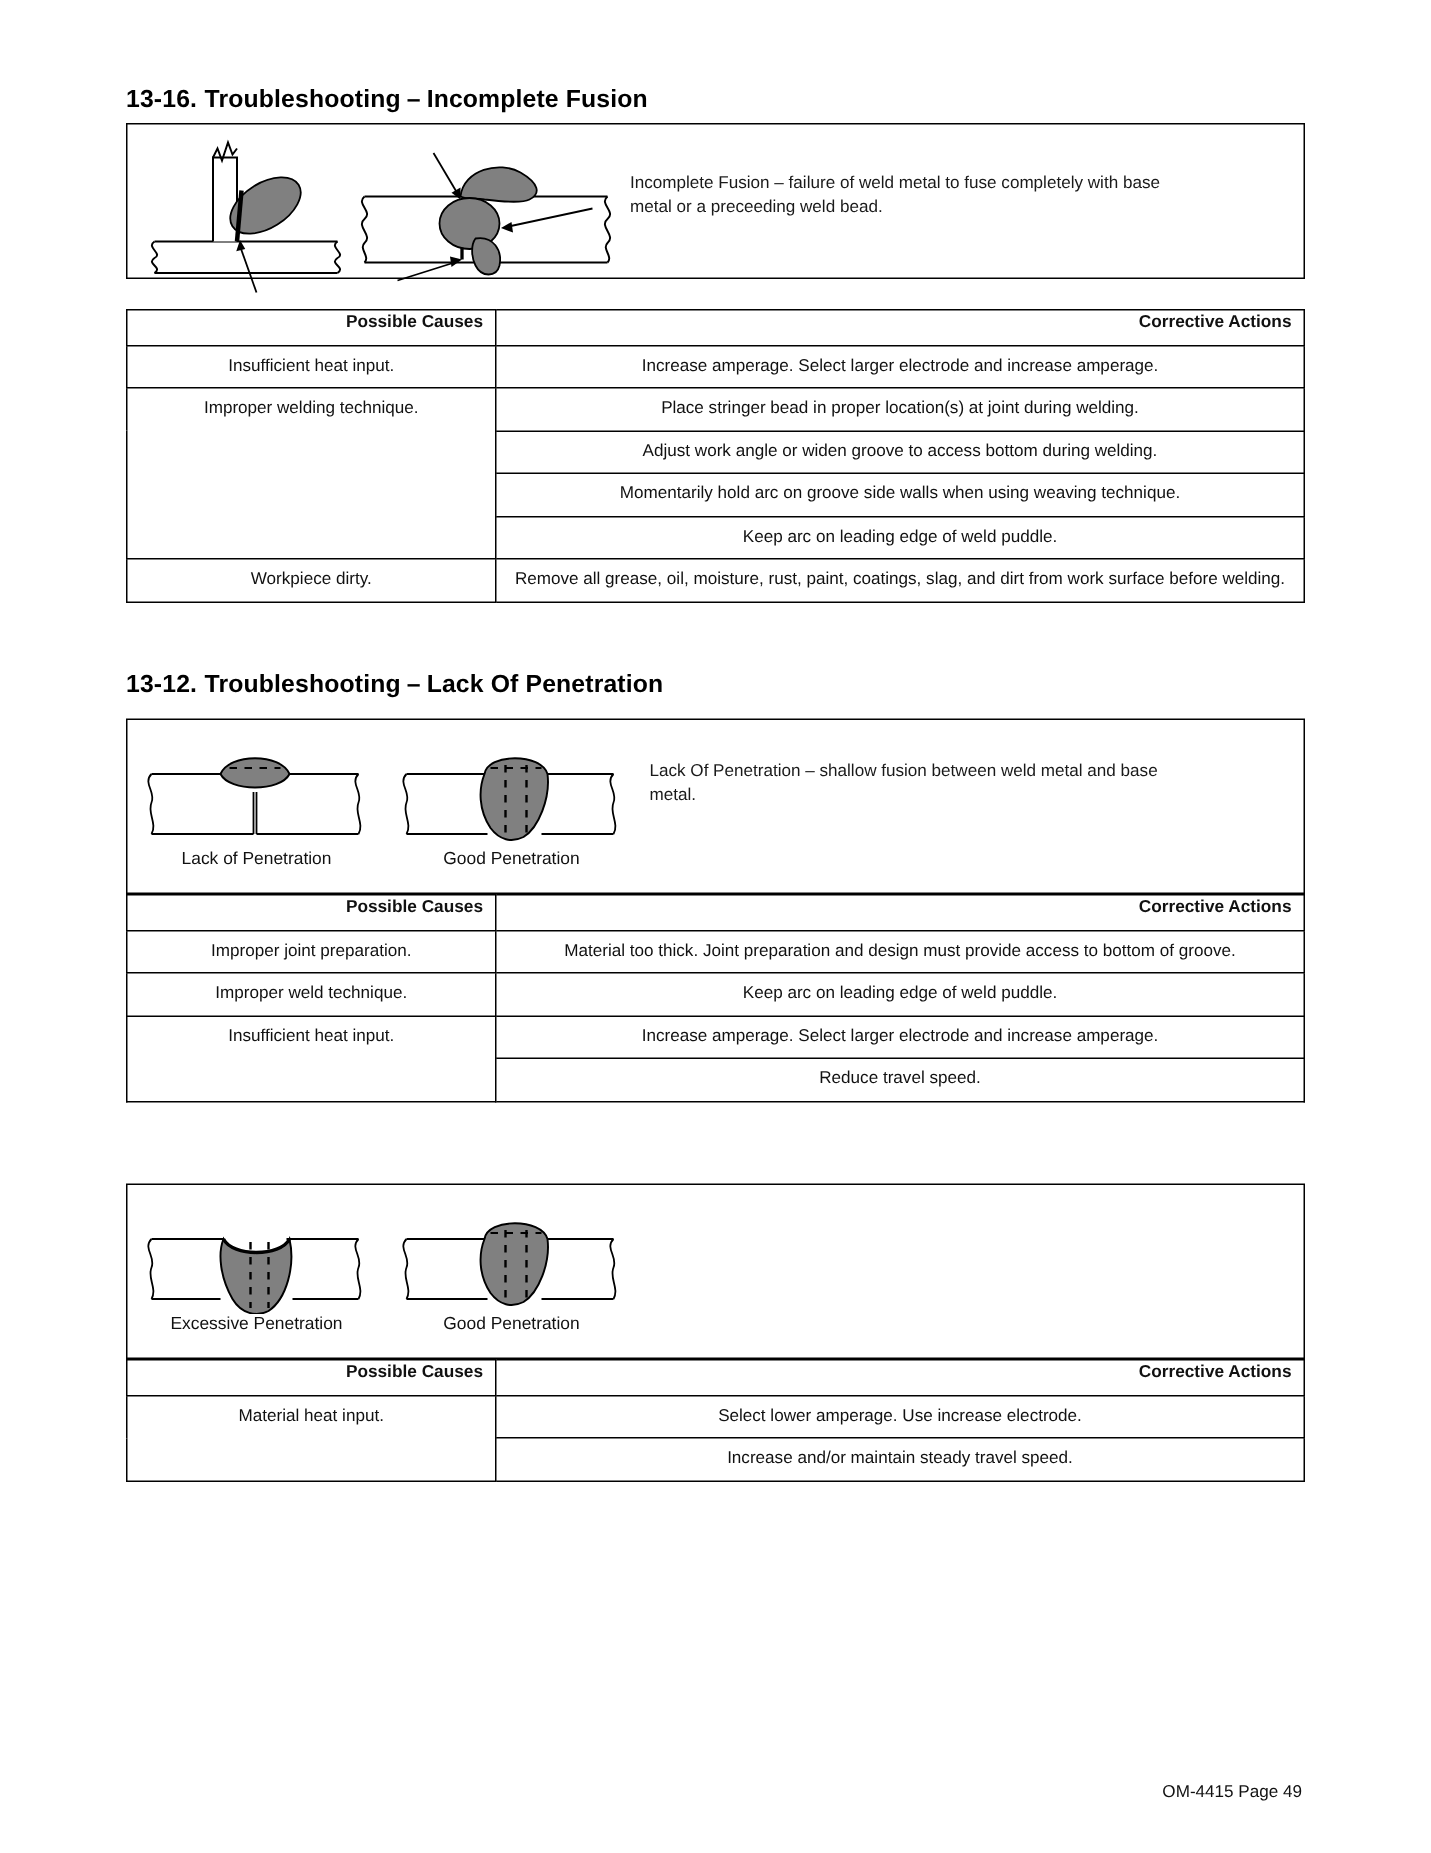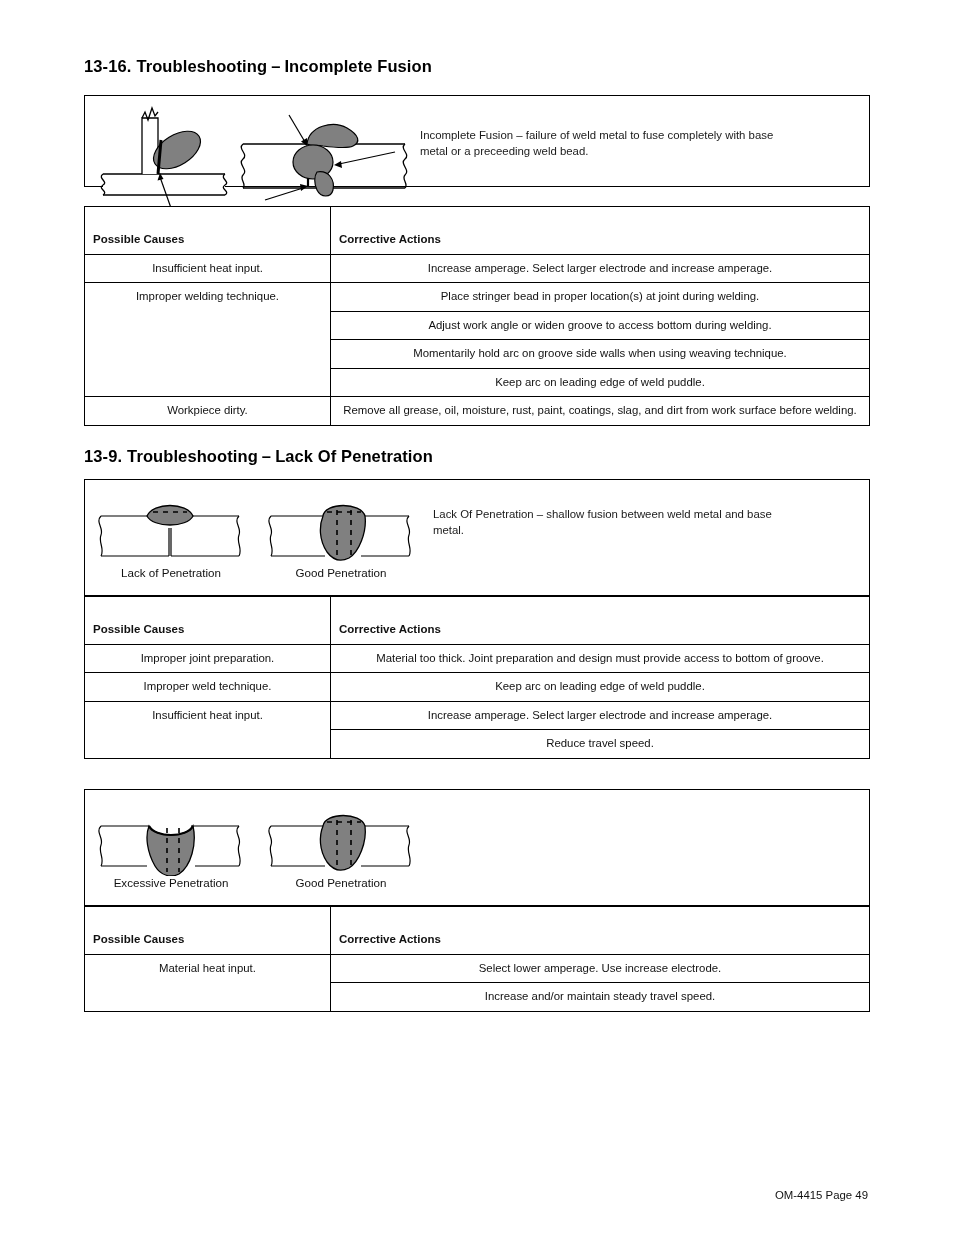--- a/index.html
+++ b/index.html
@@ -77,24 +77,24 @@
     border: 1.1px solid #000;
     padding: 6px 8px 7px 8px;
     font-size: 11.4px;
     line-height: 14.5px;
     vertical-align: top;
     text-align: center;
     font-weight: normal;
     color: #111;
   }
   .tbl th {
-    text-align: left;
+    text-align: right;
     font-weight: bold;
     font-size: 11.5px;
-    padding-top: 25px;
+    padding-top: 1px;
     padding-bottom: 7px;
   }
   .tbl .col-cause { width: 246px; }
 
   
   .footer {
     position: absolute;
     right: 86px;
     bottom: 34px;
     font-size: 11.4px;
@@ -104,21 +104,21 @@
 </style>
 </head>
 <body>
 
 <div class="page">
 
   <div class="section-heading" style="top:57px;">
     <span class="num">13-16.</span><span>Troubleshooting</span><span class="dash">–</span><span>Incomplete Fusion</span>
   </div>
 
-  <div class="fig-box" style="top:95px; height:92px;">
+  <div class="fig-box" style="top:82px; height:104px;">
     <div class="fig-inner">
 
       <svg class="fig-svg" style="left:10px; top:4px;" width="150" height="110" viewBox="0 0 150 110">
 
         <path d="M8,82 L8,74 L20,74 L20,74 L130,74 L130,74 L130,82 L130,95 L20,95 L20,95 L8,95 Z" fill="#fff" stroke="none"></path>
         <path d="M8,74 L130,74" stroke="#000" stroke-width="1.3" fill="none"></path>
         <path d="M8,95 L130,95" stroke="#000" stroke-width="1.3" fill="none"></path>
 
         <path d="M8,74 C2,78 14,82 8,85 C2,89 14,91 8,95" stroke="#000" stroke-width="1.3" fill="none"></path>
 
@@ -194,21 +194,21 @@
         <td>Keep arc on leading edge of weld puddle.</td>
       </tr>
       <tr>
         <td>Workpiece dirty.</td>
         <td>Remove all grease, oil, moisture, rust, paint, coatings, slag, and dirt from work surface before welding.</td>
       </tr>
     </tbody>
   </table>
 
   <div class="section-heading" style="top:447px;">
-    <span class="num">13-9.</span><span>Troubleshooting</span><span class="dash">–</span><span>Lack Of Penetration</span>
+    <span class="num">13-12.</span><span>Troubleshooting</span><span class="dash">–</span><span>Lack Of Penetration</span>
   </div>
 
   <div class="fig-box" style="top:479px; height:117px;">
     <div class="fig-inner">
 
       <svg class="fig-svg" style="left:6px; top:14px;" width="160" height="72" viewBox="0 0 160 72">
         <path d="M10,22 L68,22" stroke="#000" stroke-width="1.2" fill="none"></path>
         <path d="M90,22 L148,22" stroke="#000" stroke-width="1.2" fill="none"></path>
         <path d="M10,62 L78,62" stroke="#000" stroke-width="1.2" fill="none"></path>
         <path d="M80,62 L148,62" stroke="#000" stroke-width="1.2" fill="none"></path>

